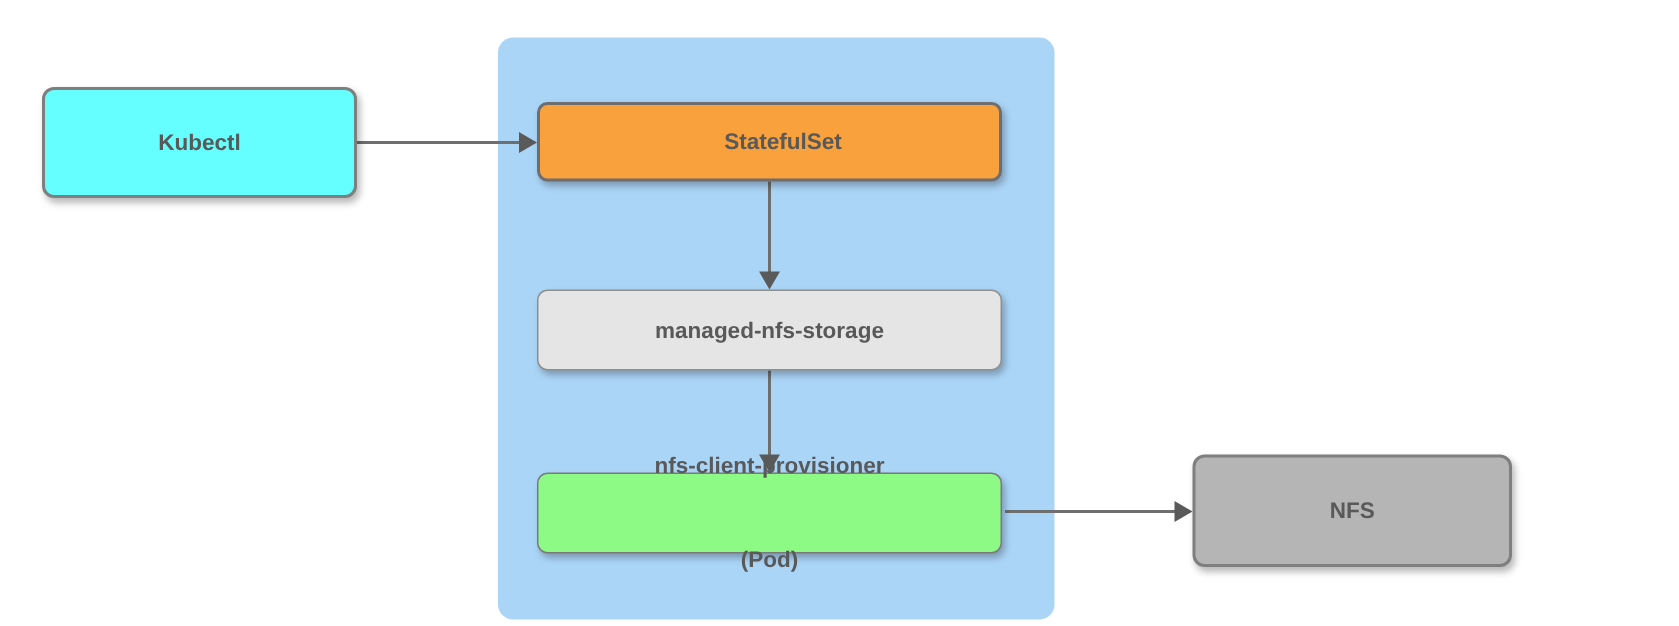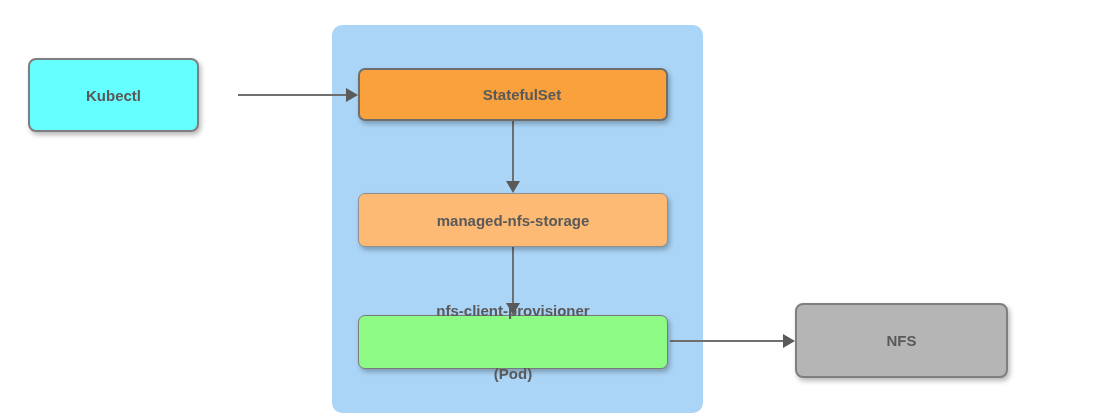--- a/index.html
+++ b/index.html
@@ -34,21 +34,21 @@
     border-radius: 7px;
     font-weight: 700;
     font-size: 15px;
     line-height: 19px;
     color: #595959;
     text-align: center;
     box-shadow: 2px 3px 5px rgba(0,0,0,0.28);
     z-index: 3;
   }
   .node-kubectl {
-    left: 28px; top: 58px; width: 171px; height: 74px;
+    left: 28px; top: 58px; width: 210px; height: 74px;
     border: 2px solid #7f7f7f;
     border-radius: 8px;
   }
   .node-statefulset {
     left: 358px; top: 68px; width: 310px; height: 53px;
     border: 2px solid #6e6e6e;
   }
   .node-storageclass {
     left: 358px; top: 193px; width: 310px; height: 54px;
     border: 1px solid #8f8f8f;
@@ -114,21 +114,21 @@
   <div class="edge-head head-right e4-head"></div>
 
   <div class="node node-kubectl" style="background-color: rgb(102, 255, 255);">
     <span>Kubectl</span>
   </div>
 
   <div class="node node-statefulset" style="background-color: rgb(248, 161, 61); padding-left: 18px;">
     <span>StatefulSet</span>
   </div>
 
-  <div class="node node-storageclass" style="background-color: #fdba74;">
+  <div class="node node-storageclass" style="background-color: #e5e5e5;">
     <span>managed-nfs-storage</span>
   </div>
 
   <div class="node node-pod" style="background-color: rgb(140, 250, 133);">
     <span>nfs-client-provisioner</span>
     <span>(Pod)</span>
   </div>
 
   <div class="node node-nfs" style="background-color: rgb(181, 181, 181);">
     <span>NFS</span>

